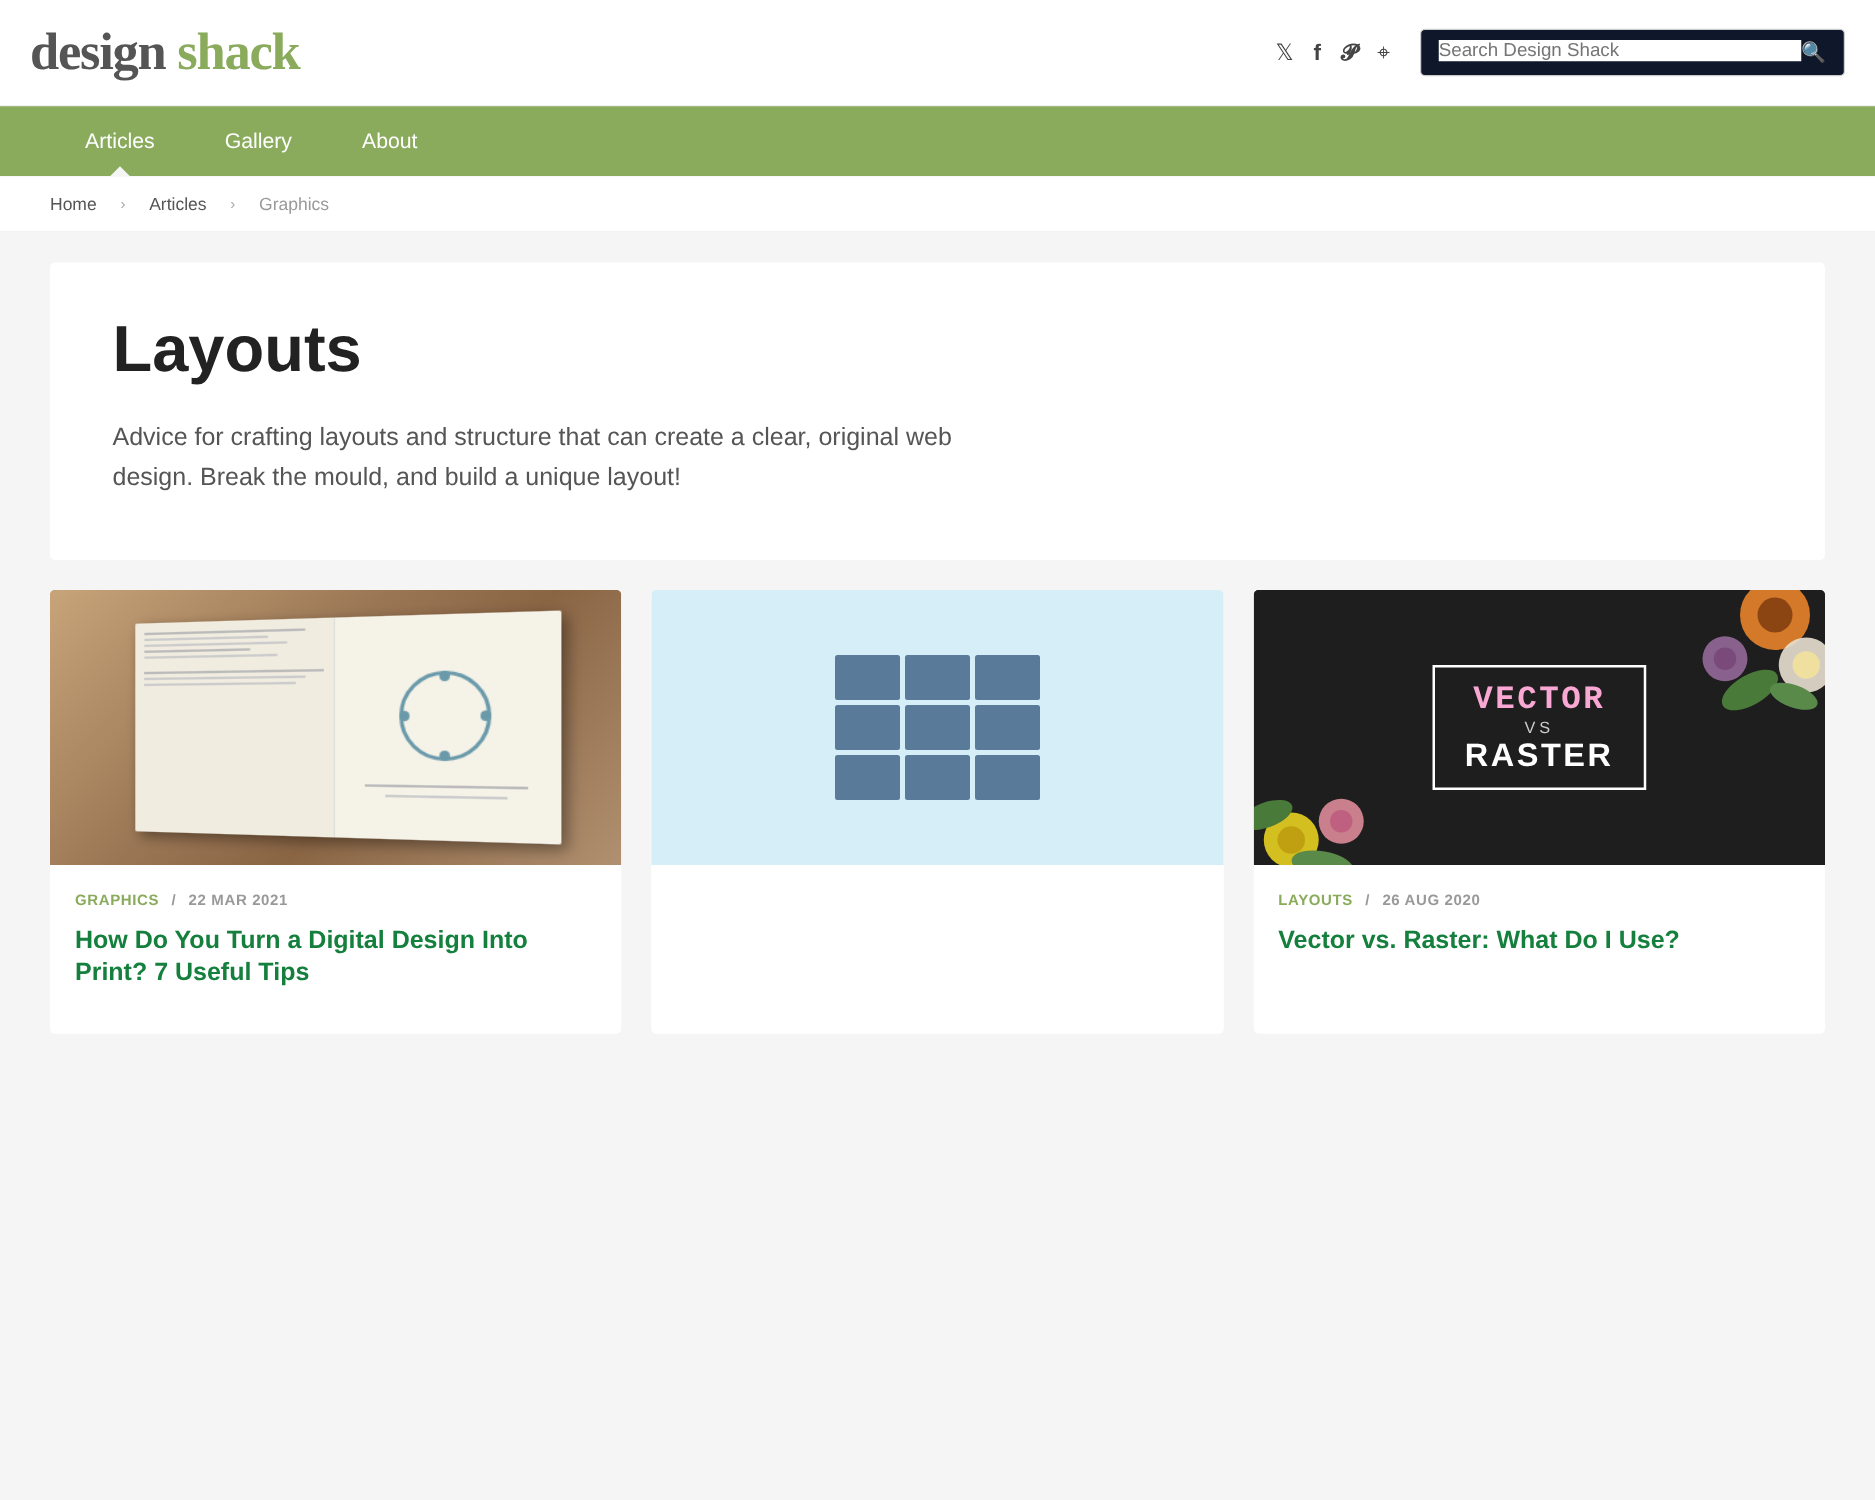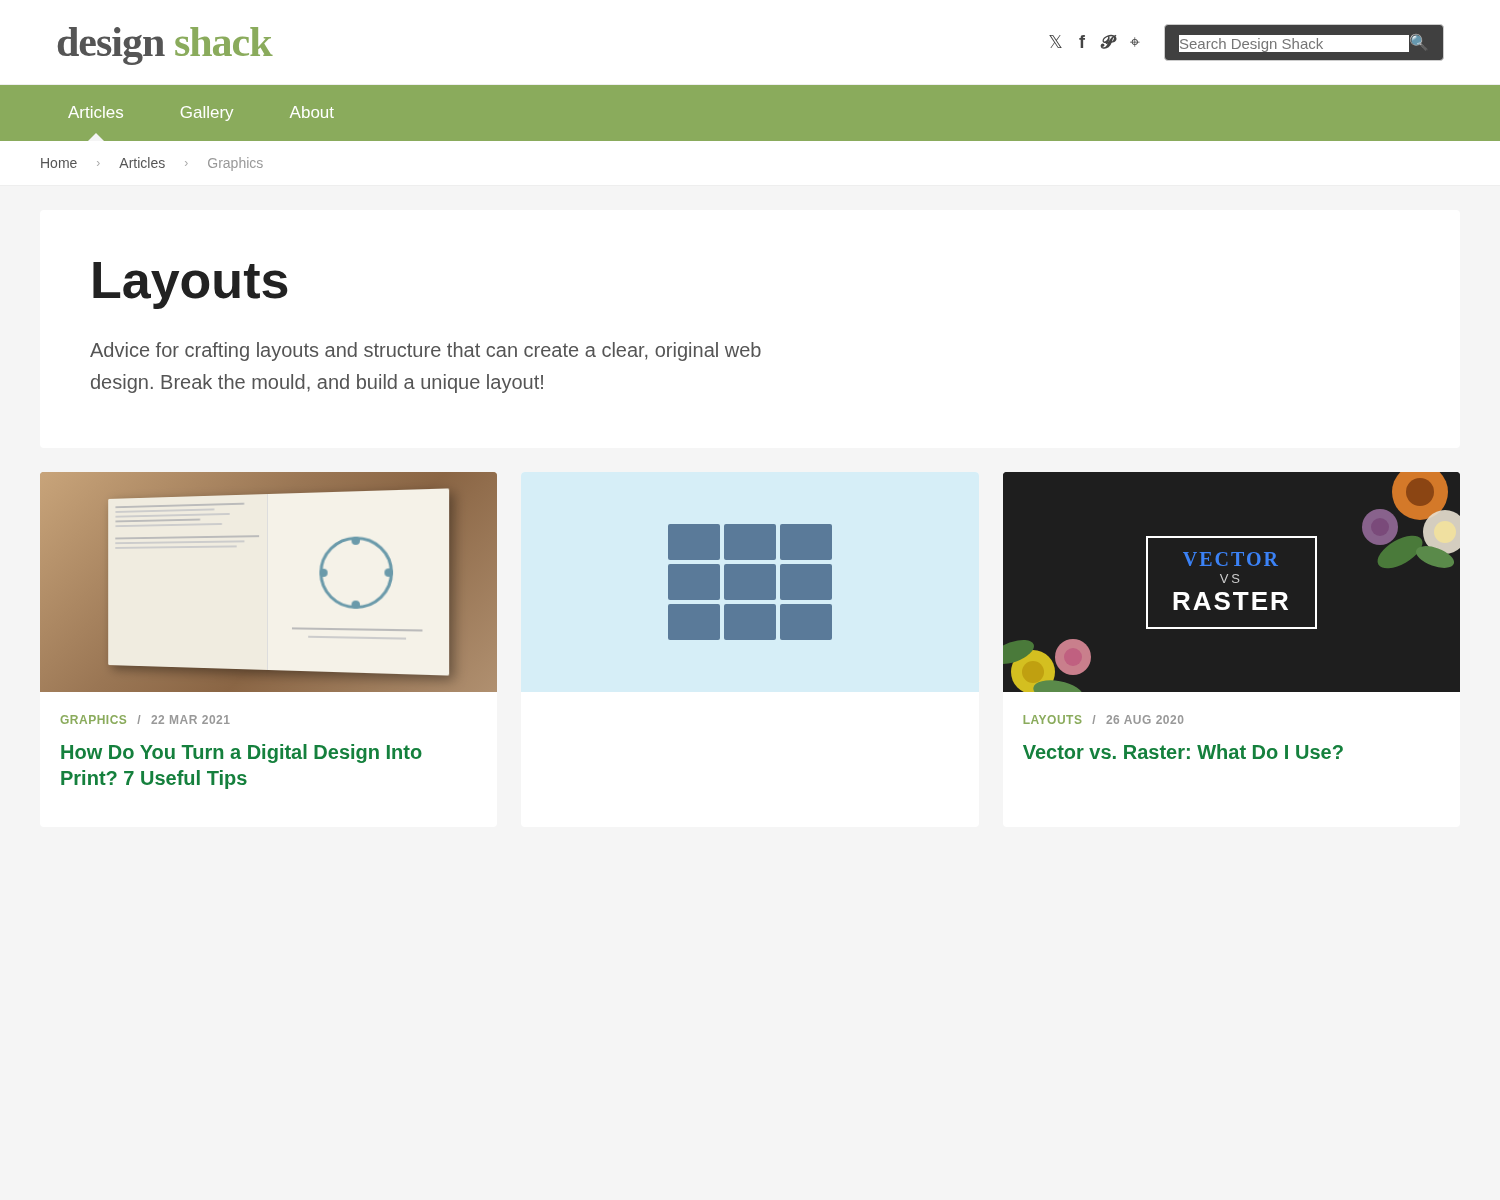--- a/index.html
+++ b/index.html
@@ -1,21 +1,21 @@
 <!DOCTYPE html>
 <html><head>
   <meta charset="utf-8">
   <style>
     * { box-sizing: border-box; margin: 0; padding: 0; }
     body { font-family: Georgia, 'Times New Roman', serif; background: #f5f5f5; color: #333; }
 
     
     .header {
       background: #fff;
-      padding: 18px 56px;
+      padding: 18px 24px;
       display: flex;
       align-items: center;
       justify-content: space-between;
       border-bottom: 1px solid #eee;
     }
     .logo {
       font-size: 42px;
       font-weight: 700;
       letter-spacing: -1px;
       color: #555;
@@ -34,26 +34,26 @@
       gap: 16px;
       align-items: center;
     }
     .social-icon {
       font-size: 18px;
       color: #444;
       cursor: pointer;
     }
     .search-bar {
       display: flex;
-      align-items: flex-end;
+      align-items: flex-start;
       border: 1px solid #ccc;
       border-radius: 4px;
       padding: 8px 14px;
-      background: #404040;
-      width: 280px;
+      background: #0f172a;
+      width: 340px;
     }
     .search-input {
       border: none;
       outline: none;
       font-size: 15px;
       color: #999;
       width: 100%;
       font-family: Arial, sans-serif;
     }
     .search-icon-btn {
@@ -250,24 +250,24 @@
     }
     .vector-title-box {
       border: 2px solid #fff;
       padding: 10px 24px;
       text-align: center;
       position: relative;
       z-index: 2;
       background: rgba(30,30,30,0.7);
     }
     .vector-title-box .vt1 {
-      font-size: 20px;
+      font-size: 26px;
       font-weight: 900;
-      color: #3b82f6;
-      font-family: Liberation Serif, serif;
+      color: #f9a8d4;
+      font-family: Liberation Mono, monospace;
       letter-spacing: 2px;
     }
     .vector-title-box .vt2 {
       font-size: 13px;
       color: #ccc;
       font-family: Arial, sans-serif;
       letter-spacing: 3px;
     }
     .vector-title-box .vt3 {
       font-size: 26px;

